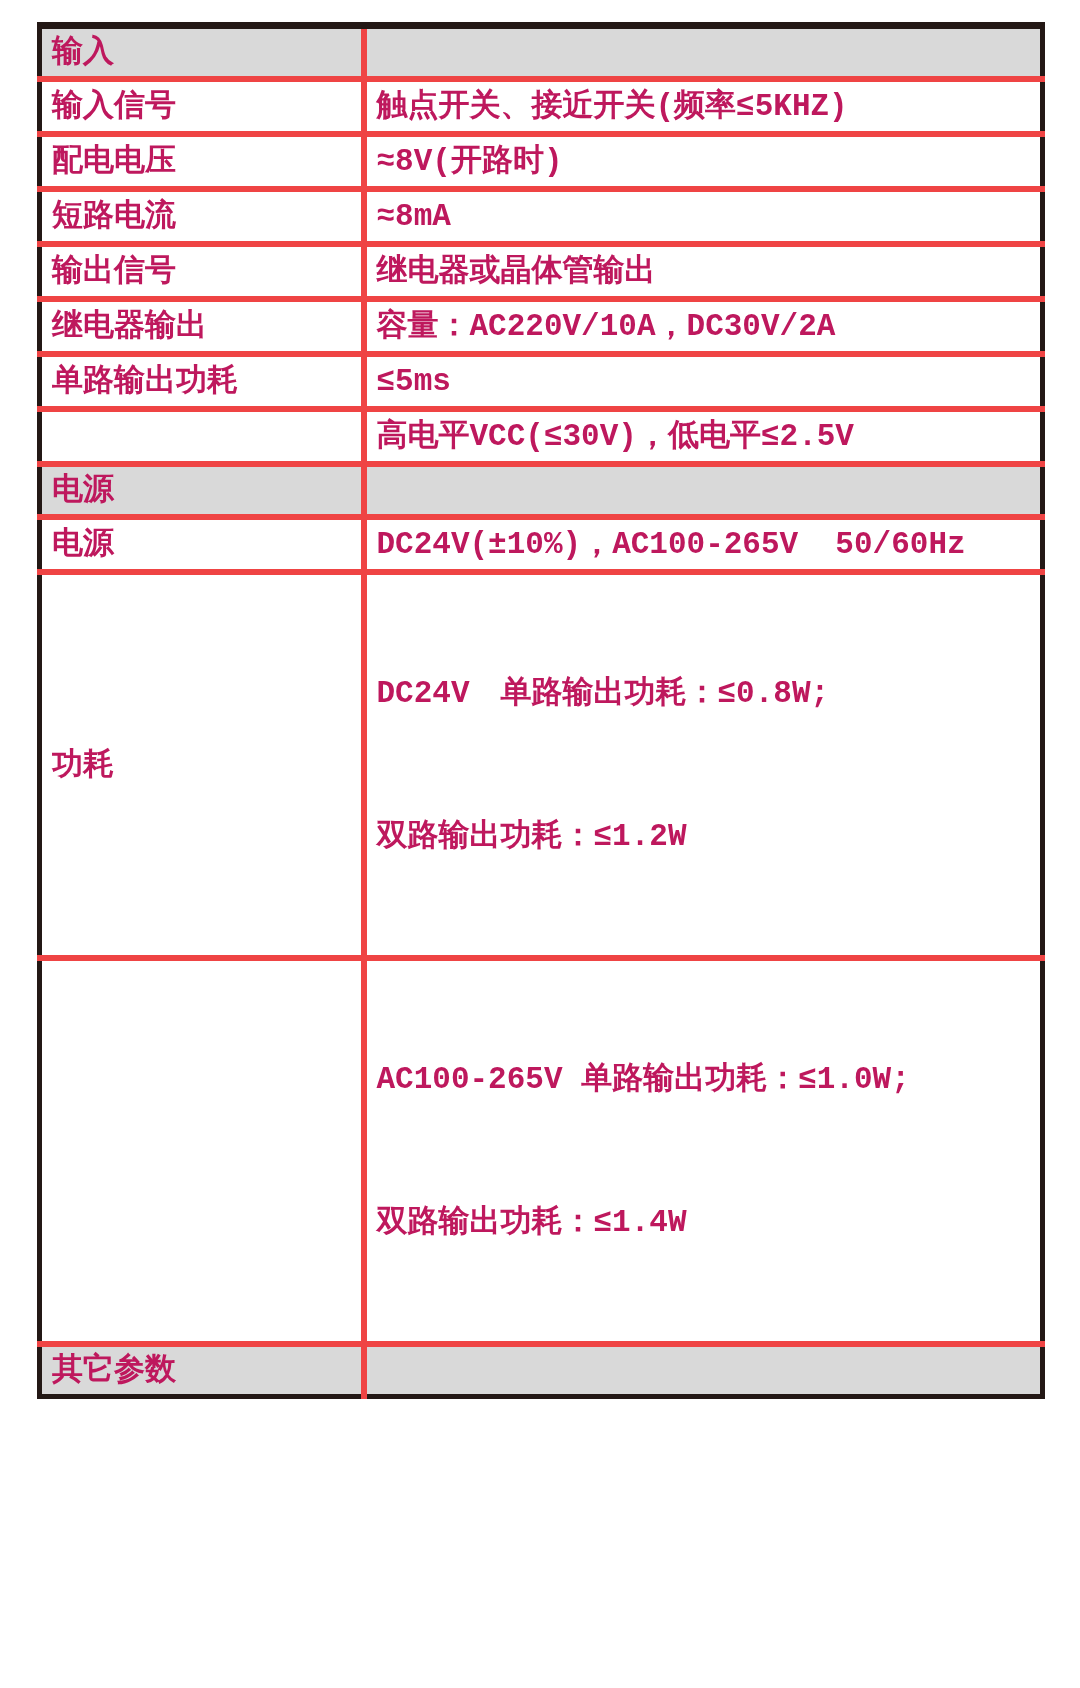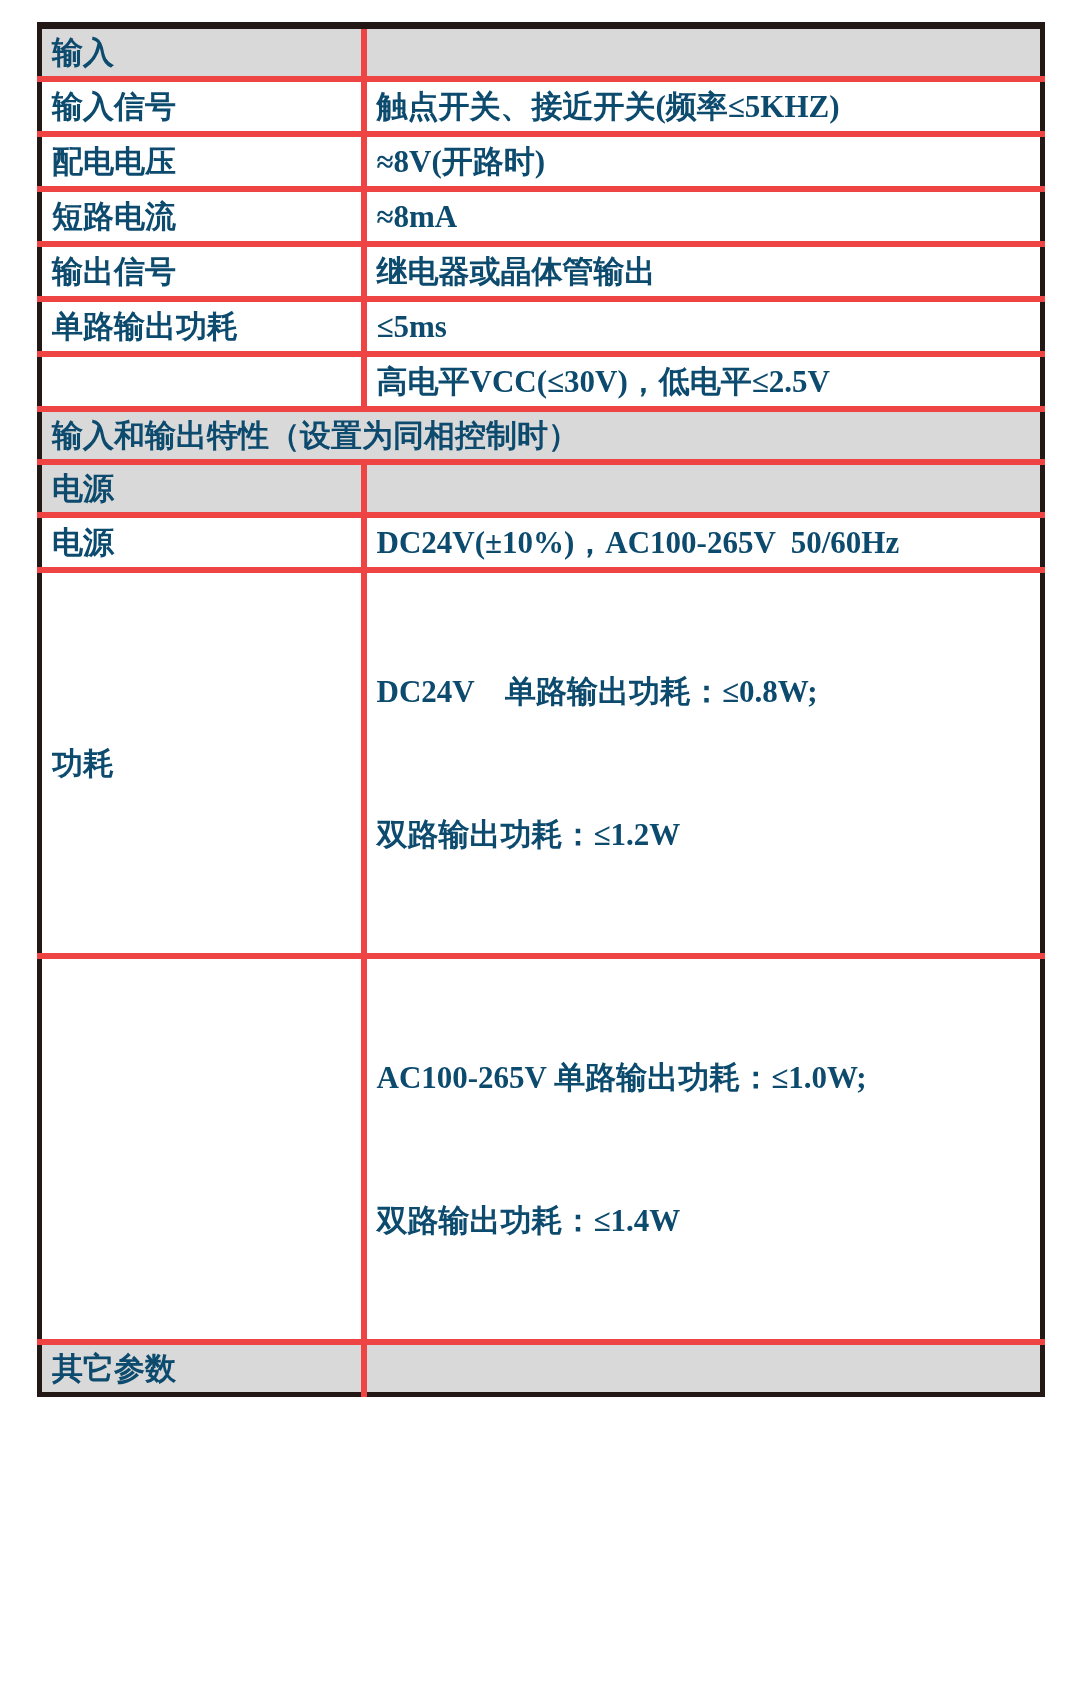--- a/index.html
+++ b/index.html
@@ -5,23 +5,23 @@
   html, body {
     margin: 0;
     padding: 0;
     background: #ffffff;
   }
   .page {
     position: relative;
     width: 1080px;
     height: 1688px;
     background: #ffffff;
-    font-family: Liberation Serif, serif;
+    font-family: Liberation Mono, monospace;
     font-weight: 700;
-    color: #0c4a6e;
+    color: #be185d;
   }
   table.spec {
     position: absolute;
     left: 37px;
     top: 22px;
     width: 1008px;
     border-collapse: collapse;
     table-layout: fixed;
   }
   table.spec col.c1 { width: 324px; }
@@ -79,35 +79,36 @@
       <td class="lab">短路电流</td>
       <td class="val">≈8mA</td>
     </tr>
 
 
     <tr class="h-1">
       <td class="lab">输出信号</td>
       <td class="val">继电器或晶体管输出</td>
     </tr>
 
+    <tr class="h-1">
+      <td class="lab">继电器输出</td>
+      <td class="val">容量：AC220V/10A，DC30V/2A</td>
+    </tr>
 
     <tr class="h-1">
       <td class="lab">单路输出功耗</td>
       <td class="val">≤5ms</td>
     </tr>
 
 
     <tr class="h-1">
       <td class="lab"></td>
       <td class="val">高电平VCC(≤30V)，低电平≤2.5V</td>
     </tr>
 
-    <tr class="h-sec">
-      <td class="sec lab" colspan="2">输入和输出特性（设置为同相控制时）</td>
-    </tr>
 
 
 
     <tr class="h-sec">
       <td class="sec lab">电源</td>
       <td class="sec"></td>
     </tr>
 
     <tr class="h-1">
       <td class="lab">电源</td>

